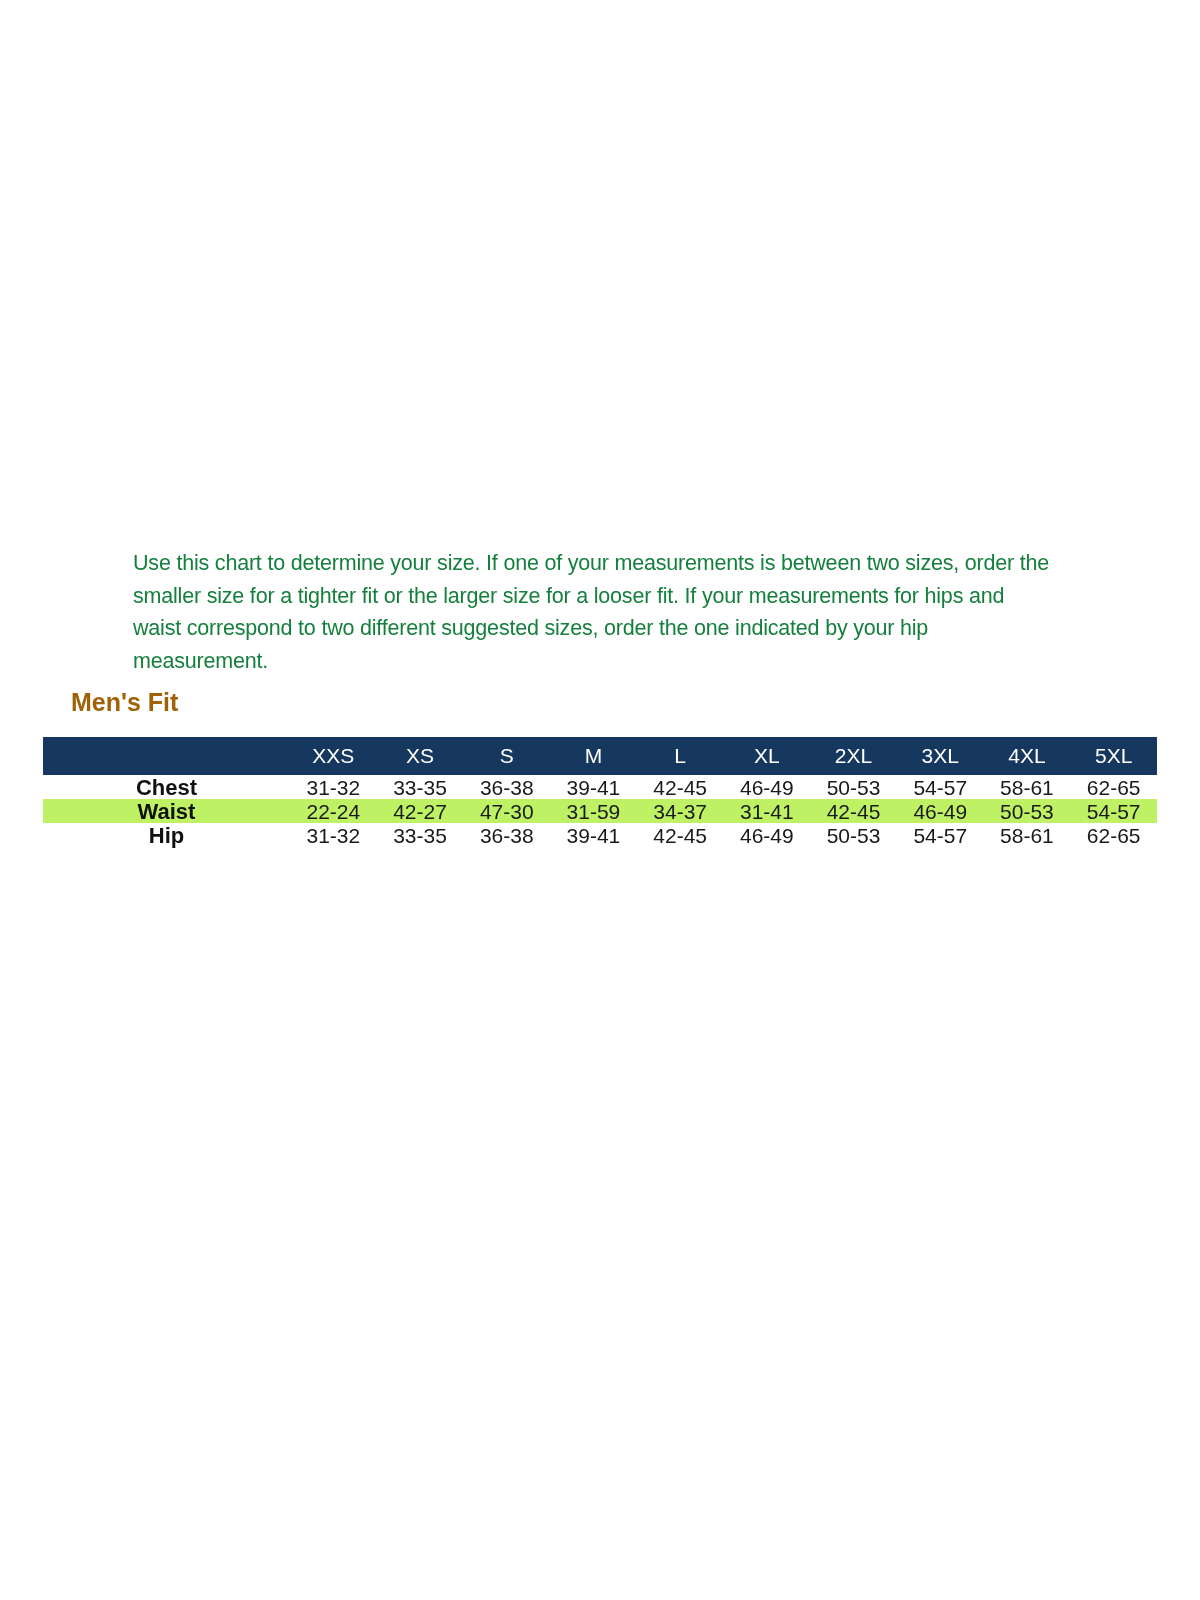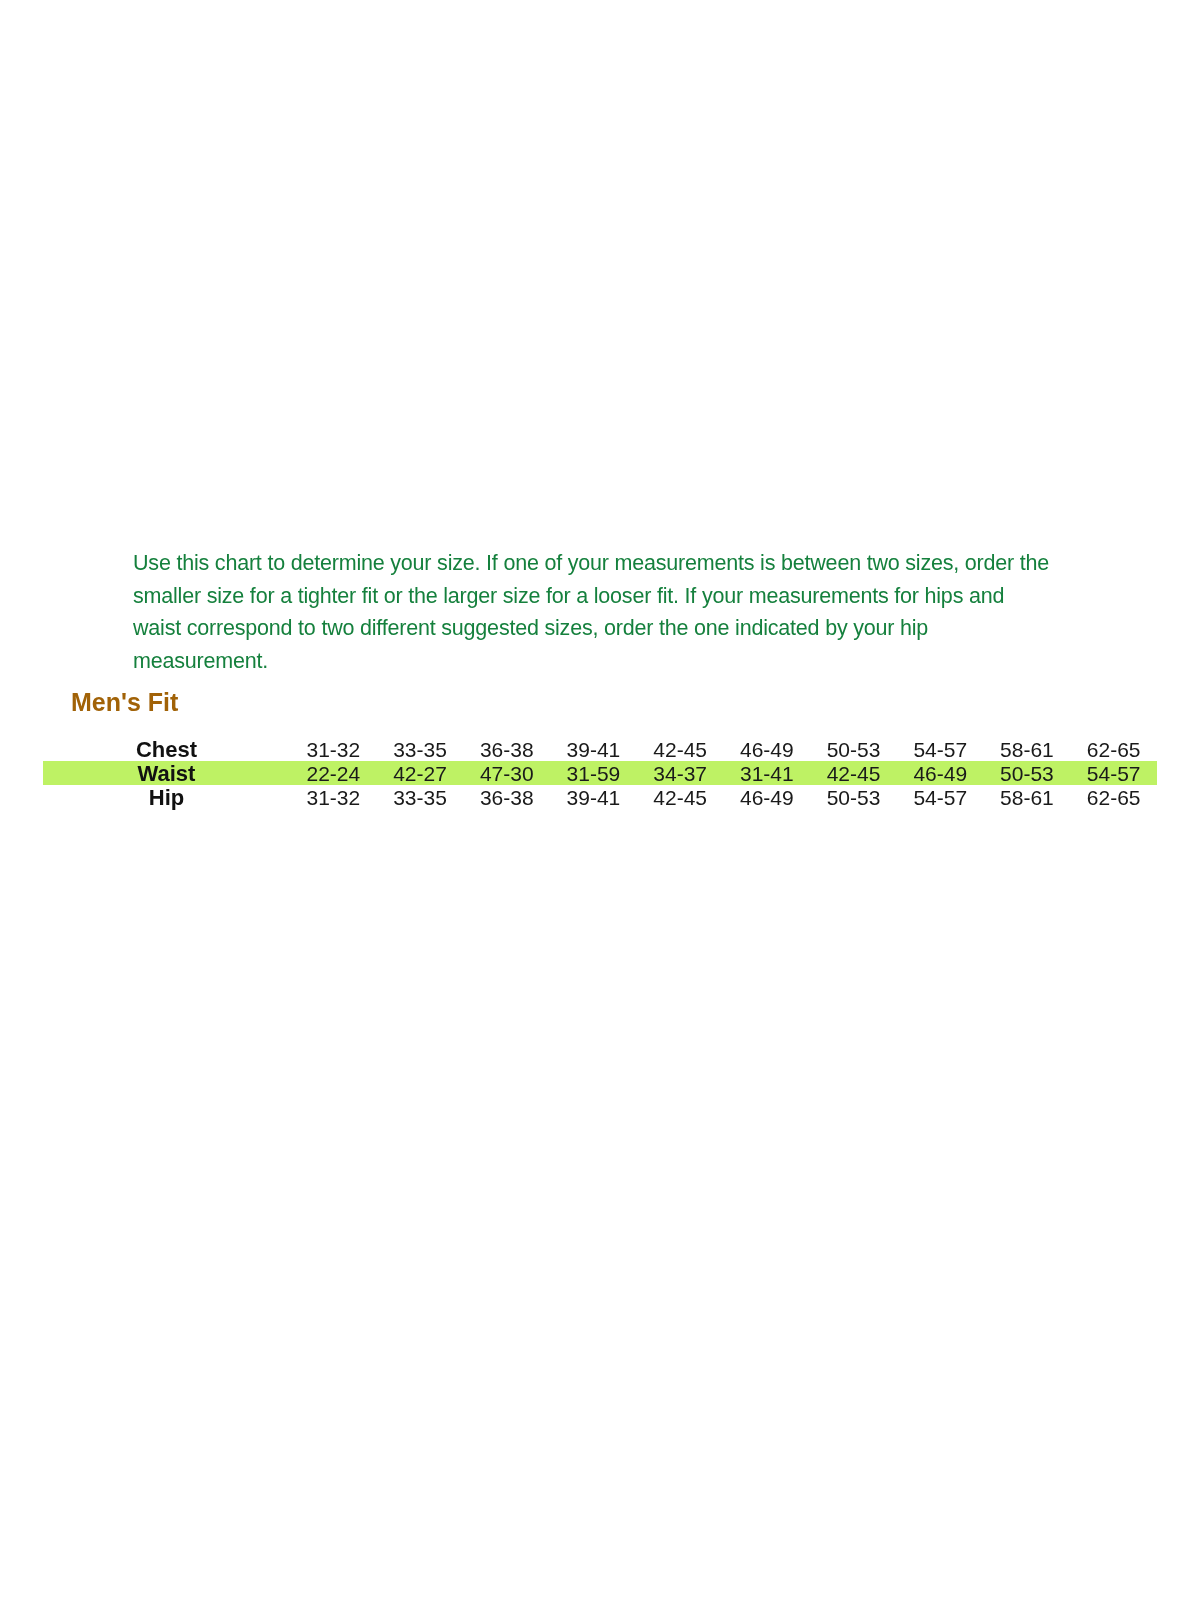--- a/index.html
+++ b/index.html
@@ -76,20 +76,33 @@
     color: #111111;
   }
 </style>
 </head>
 <body>
 
 <div class="page">
   <p class="intro">Use this chart to determine your size. If one of your measurements is between two sizes, order the smaller size for a tighter fit or the larger size for a looser fit. If your measurements for hips and waist correspond to two different suggested sizes, order the one indicated by your hip measurement.</p>
   <div class="section-label">Men's Fit</div>
   <div class="size-table">
+    <div class="trow thead" style="background: rgb(22, 55, 94); color: rgb(255, 255, 255);">
+        <div class="cell"></div>
+        <div class="cell">XXS</div>
+        <div class="cell">XS</div>
+        <div class="cell">S</div>
+        <div class="cell">M</div>
+        <div class="cell">L</div>
+        <div class="cell">XL</div>
+        <div class="cell">2XL</div>
+        <div class="cell">3XL</div>
+        <div class="cell">4XL</div>
+        <div class="cell">5XL</div>
+      </div>
     <div>
         <div class="trow tbody-row" style="color: rgb(26, 26, 26);">
           <div class="cell label-cell">Chest</div>
           <div class="cell">31-32</div>
           <div class="cell">33-35</div>
           <div class="cell">36-38</div>
           <div class="cell">39-41</div>
           <div class="cell">42-45</div>
           <div class="cell">46-49</div>
           <div class="cell">50-53</div>

